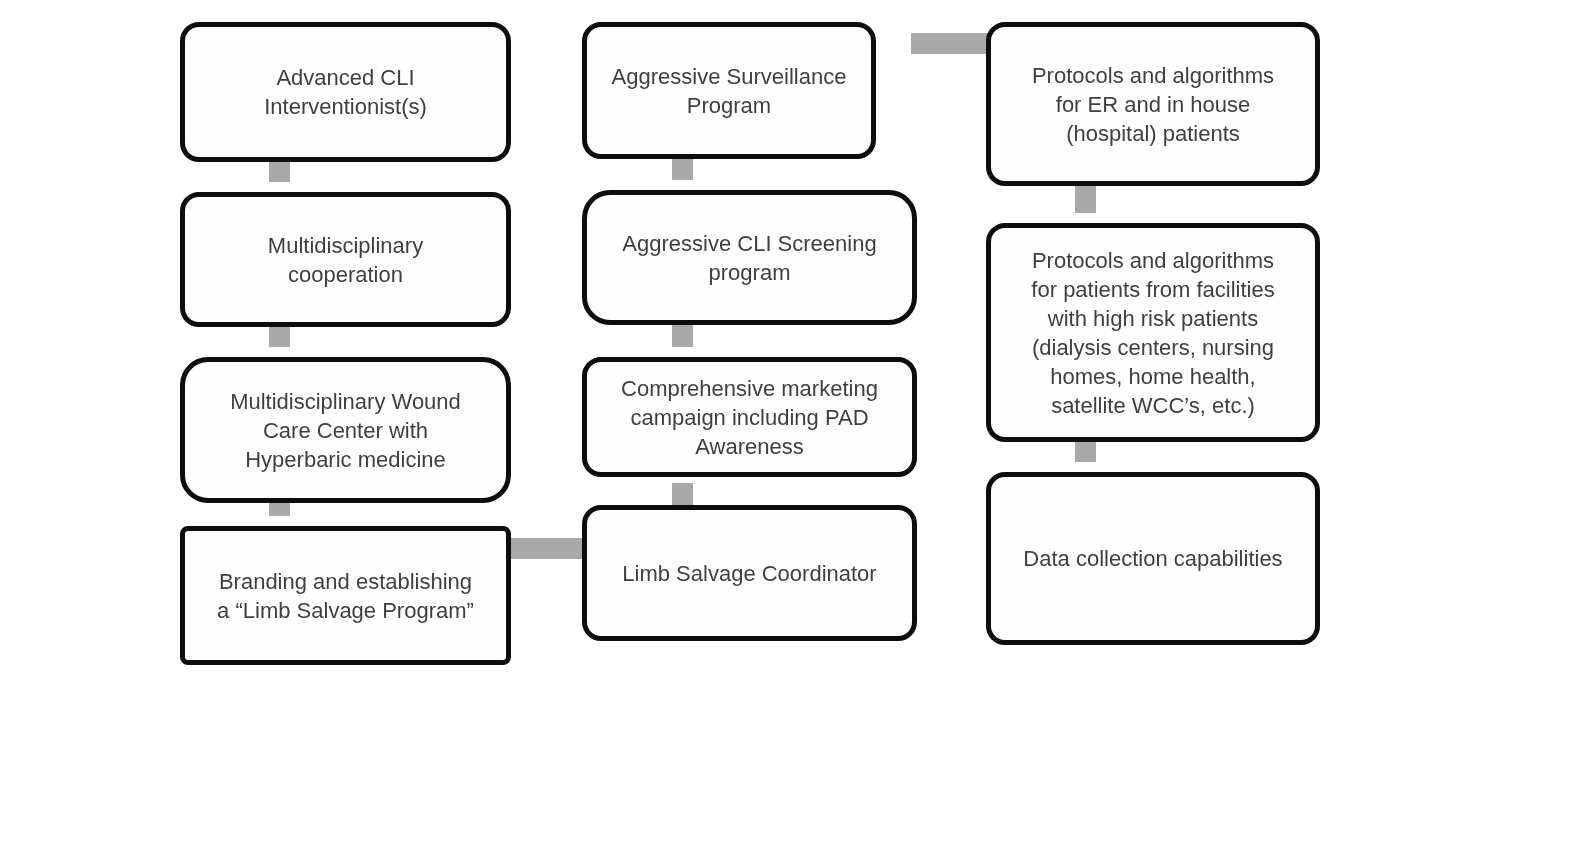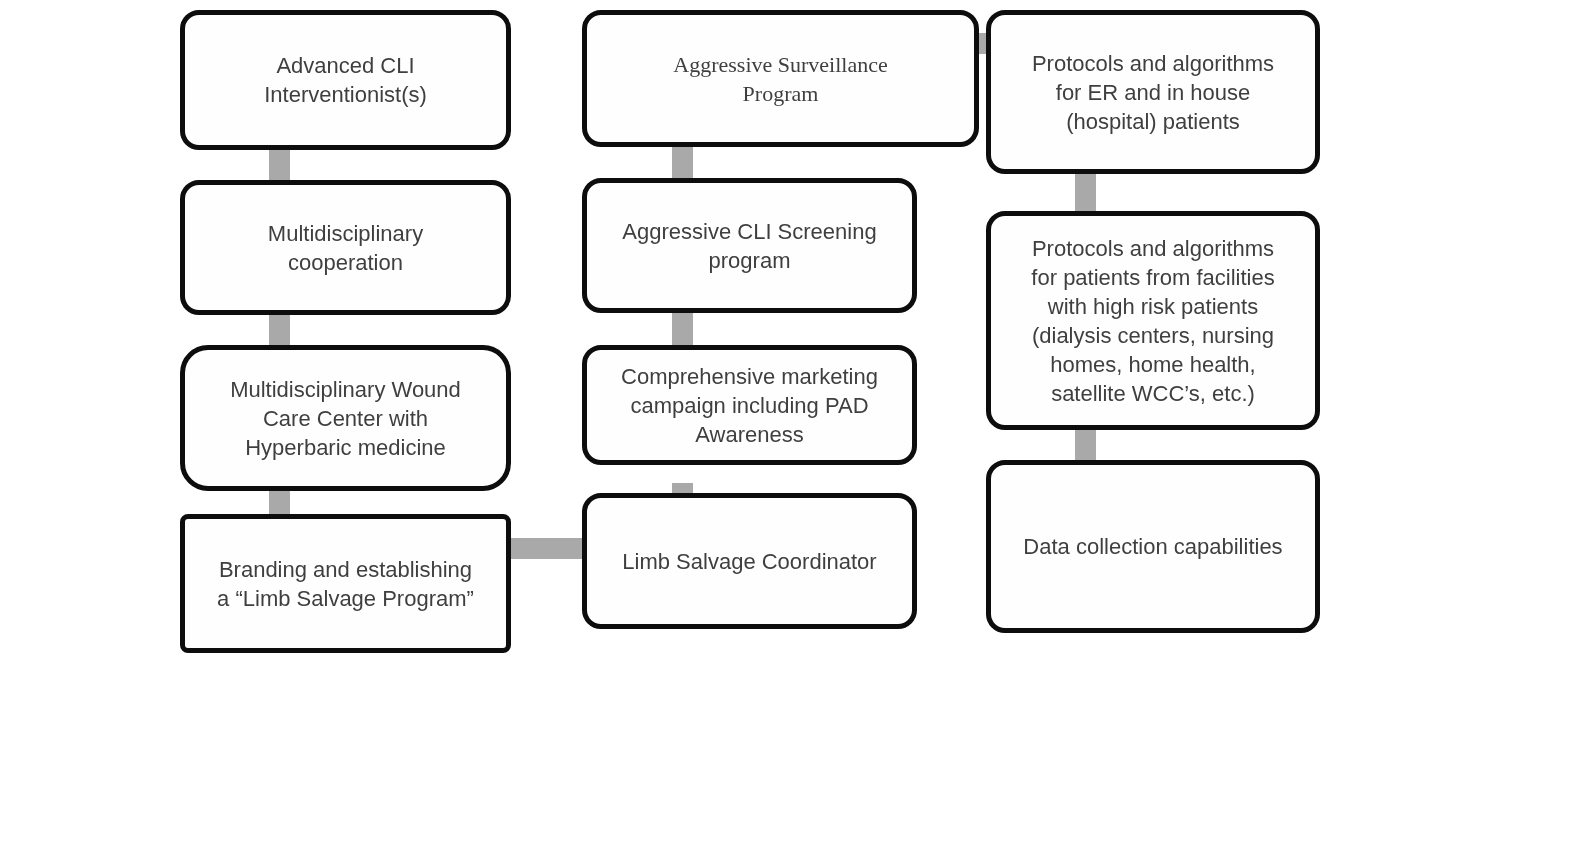--- a/index.html
+++ b/index.html
@@ -31,20 +31,21 @@
     box-sizing:border-box;
     background:var(--box-fill);
     border:5px solid var(--box-border);
     border-radius:19px;
     z-index:2;
     display:flex;
     align-items:center;
     justify-content:center;
     text-align:center;
     padding:6px 2px;
+    margin-top:12px;
   }
   .box span{
     white-space:pre-line;
     font-size:22px;
     line-height:29px;
     color:var(--box-text);
   }
   .caption-band{
     position:absolute;
     left:0;top:709px;
@@ -97,25 +98,25 @@
     <div class="box" style="left:180px;top:345px;width:331px;height:146px;border-radius:28px;">
       <span>Multidisciplinary Wound
 Care Center with
 Hyperbaric medicine</span>
     </div>
     <div class="box" style="left:180px;top:514px;width:331px;height:139px;border-radius:8px;">
       <span>Branding and establishing
 a “Limb Salvage Program”</span>
     </div>
 
-    <div class="box" style="left:582px;top:10px;width:397px;height:137px;font-family:Liberation Serif, serif;">
+    <div class="box" style="left:582px;top:10px;width:294px;height:137px;">
       <span>Aggressive Surveillance
 Program</span>
     </div>
-    <div class="box" style="left:582px;top:178px;width:335px;height:135px;">
+    <div class="box" style="left:582px;top:178px;width:335px;height:135px;border-radius:28px;">
       <span>Aggressive CLI Screening
 program</span>
     </div>
     <div class="box" style="left:582px;top:345px;width:335px;height:120px;">
       <span>Comprehensive marketing
 campaign including PAD
 Awareness</span>
     </div>
     <div class="box" style="left:582px;top:493px;width:335px;height:136px;">
       <span>Limb Salvage Coordinator</span>

